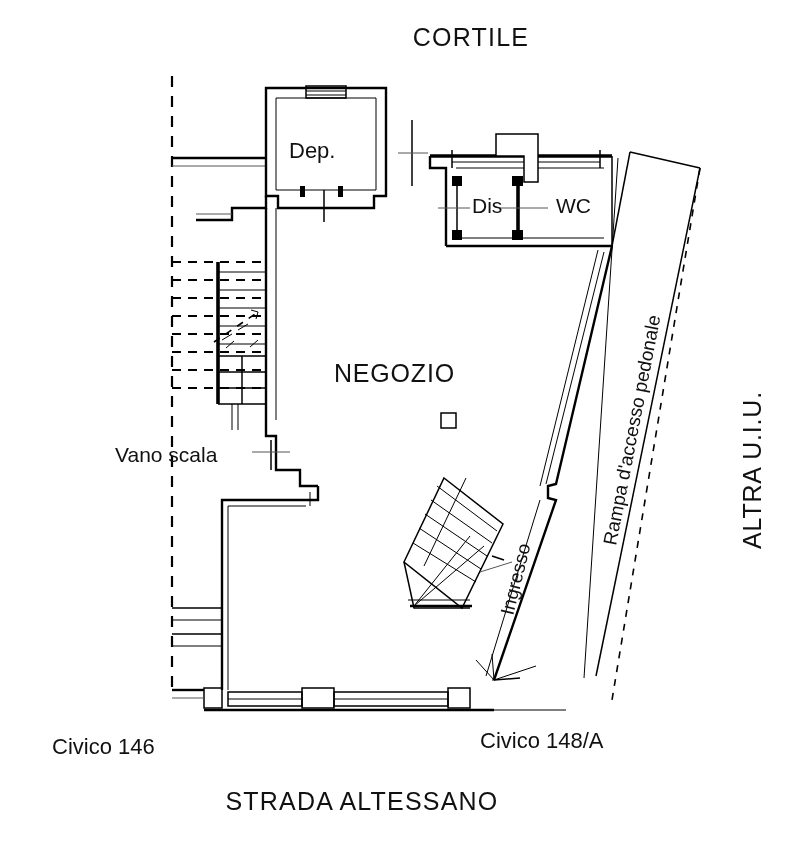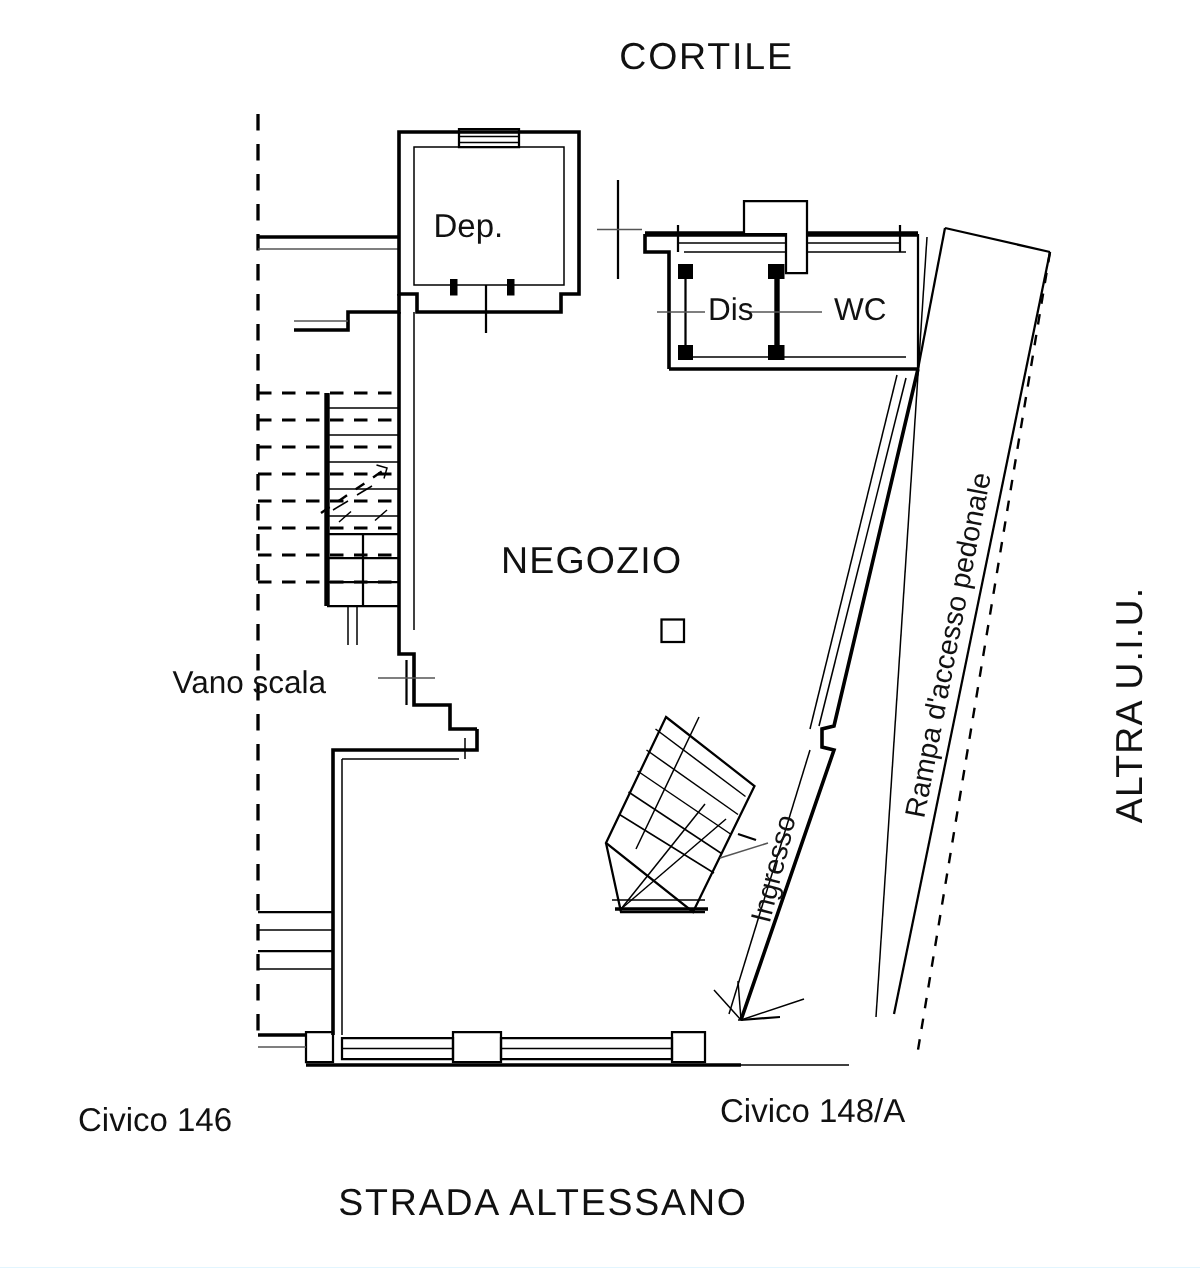--- a/index.html
+++ b/index.html
@@ -10,21 +10,21 @@
   body {
     width: 800px;
     height: 845px;
     font-family: "Liberation Sans", sans-serif;
     overflow: hidden;
   }
   #plan-root {
     position: relative;
     width: 800px;
     height: 845px;
-    background: #7dd3fc;
+    background: #f0abfc;
   }
   svg.plan {
     display: block;
     width: 800px;
     height: 845px;
   }
   .lbl {
     font-family: "Liberation Sans", sans-serif;
     fill: #111111;
     font-weight: 400;

